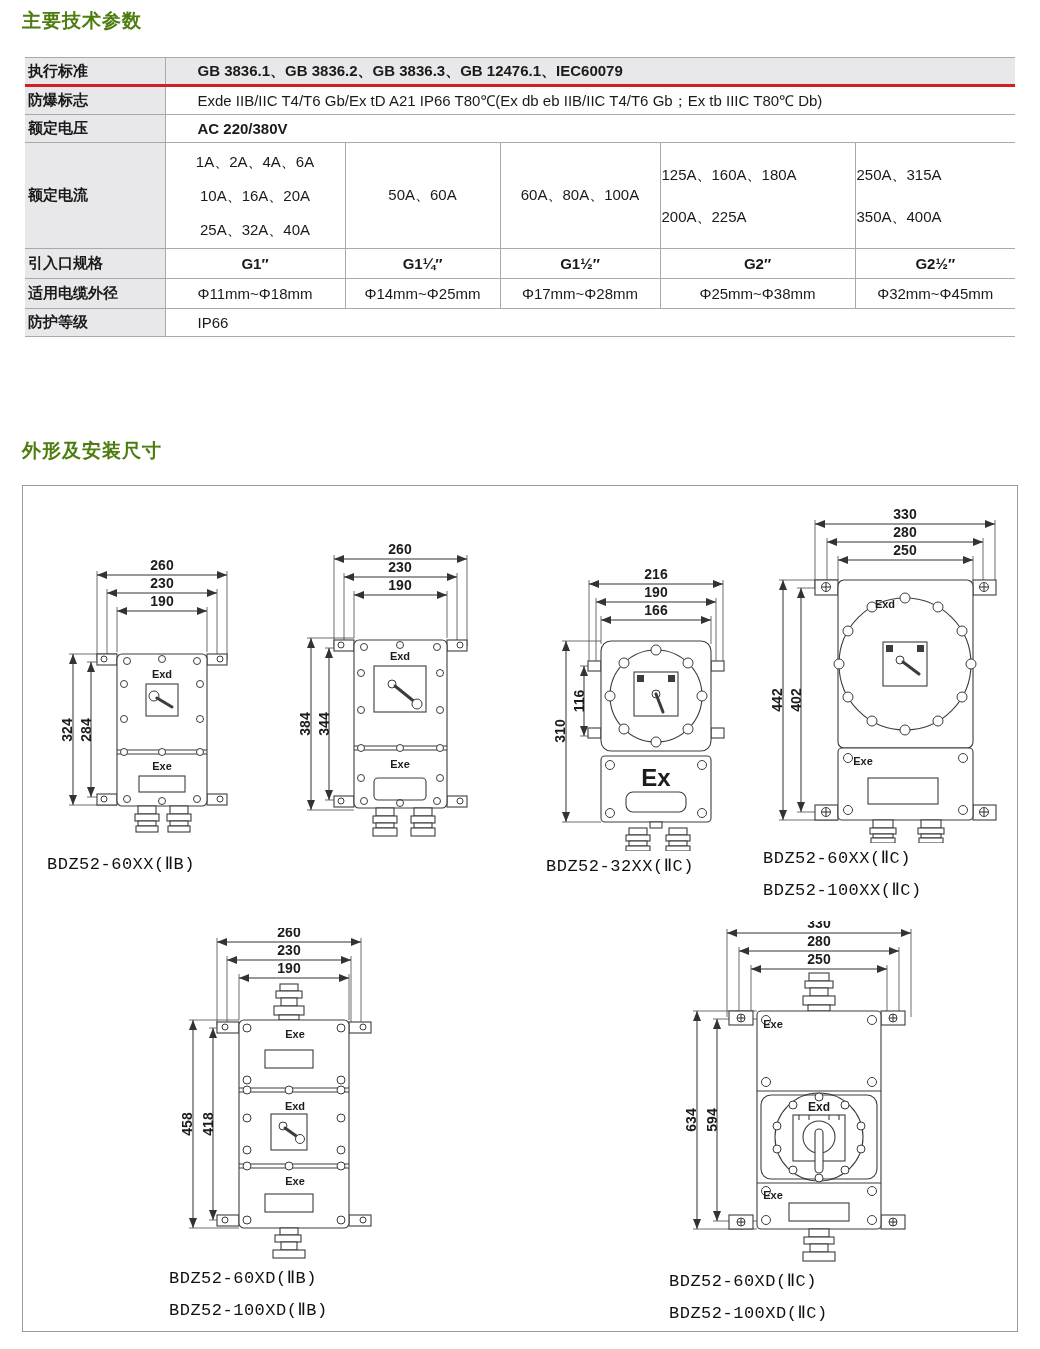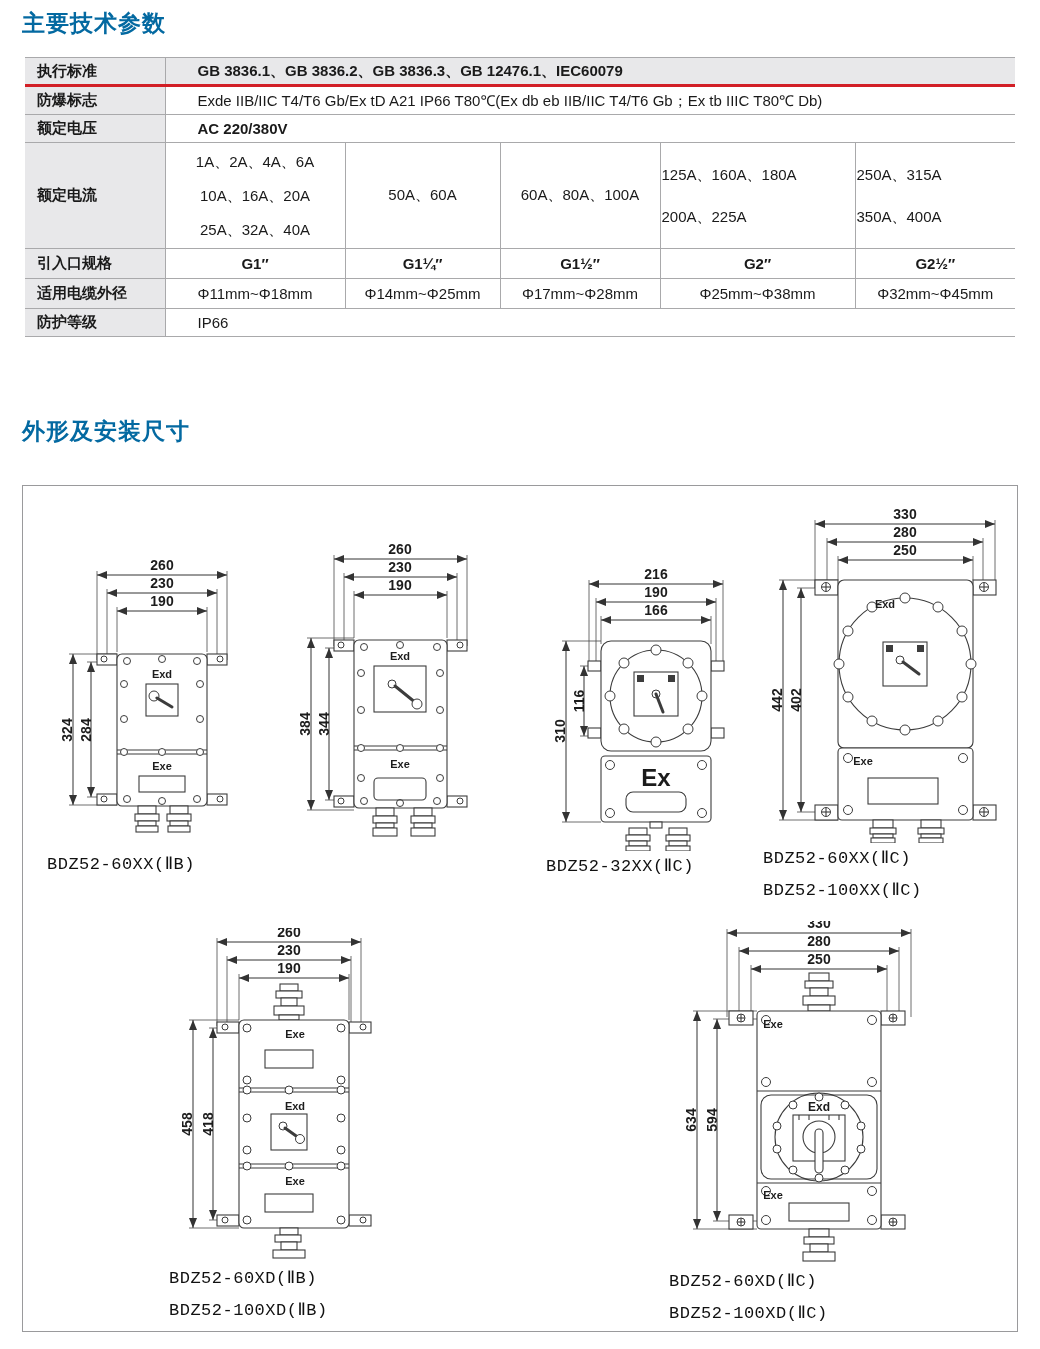--- a/index.html
+++ b/index.html
@@ -1,25 +1,25 @@
 <!DOCTYPE html>
 <html><head>
 <meta charset="utf-8">
 <style>
   html,body{margin:0;padding:0;background:#fff;}
   body{width:1040px;height:1349px;position:relative;font-family:"Liberation Sans",sans-serif;color:#1a1a1a;}
-  .sec-title{position:absolute;left:22px;color:#0369a1;font-size:23px;font-weight:bold;letter-spacing:1px;}
+  .sec-title{position:absolute;left:22px;color:#4d7c0f;font-size:19px;font-weight:bold;letter-spacing:1px;}
   #title1{top:8px;}
-  #title2{top:416px;}
+  #title2{top:438px;}
 
   
   table.params{position:absolute;left:25px;top:57px;width:990px;border-collapse:collapse;table-layout:fixed;}
   table.params td{font-size:15px;border-top:1px solid #a9a9ab;vertical-align:middle;overflow:hidden;white-space:nowrap;}
   table.params tr:last-child td{border-bottom:1px solid #a9a9ab;}
-  td.lbl{background:#e8e8ea;font-weight:bold;padding-left:12px;font-size:15px;}
+  td.lbl{background:#e8e8ea;font-weight:bold;padding-left:3px;font-size:15px;}
   tr.hdr td{background:#e8e8ea;border-bottom:3px solid #d21f26;}
   td.vl{border-left:1px solid #a9a9ab;}
   td.full{text-align:left;padding-left:32px;}
   td.ctr{text-align:center;}
   .b{font-weight:bold;}
   .lines3 div{line-height:34px;text-align:center;}
   .lines2 div{line-height:42px;text-align:left;}
 
   
   .dwg-box{position:absolute;left:22px;top:485px;width:994px;height:845px;border:1px solid #9a9a9c;background:#fff;}

